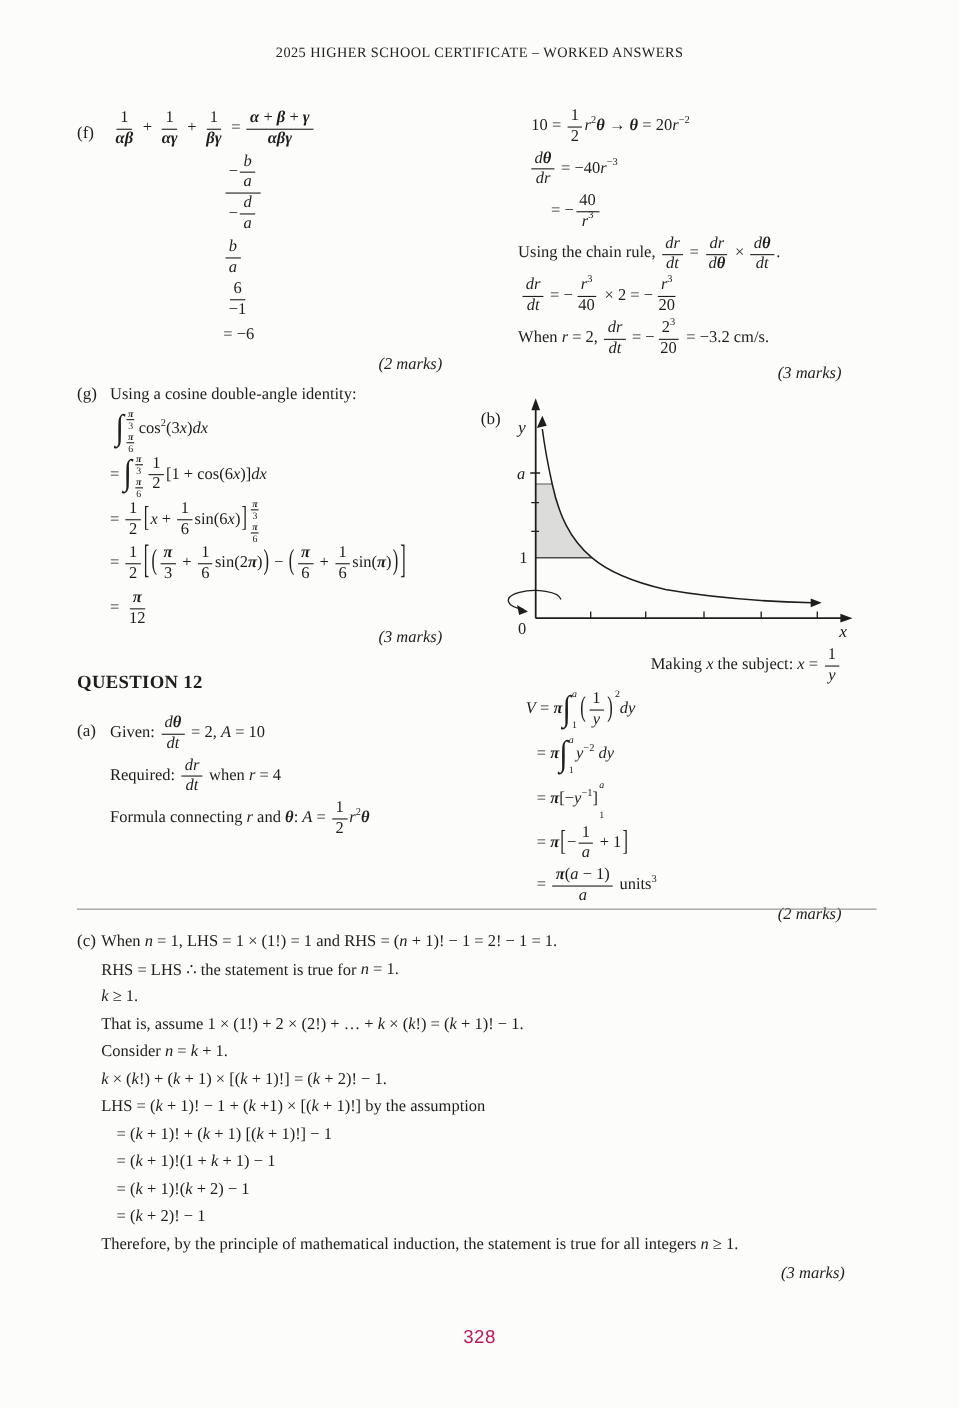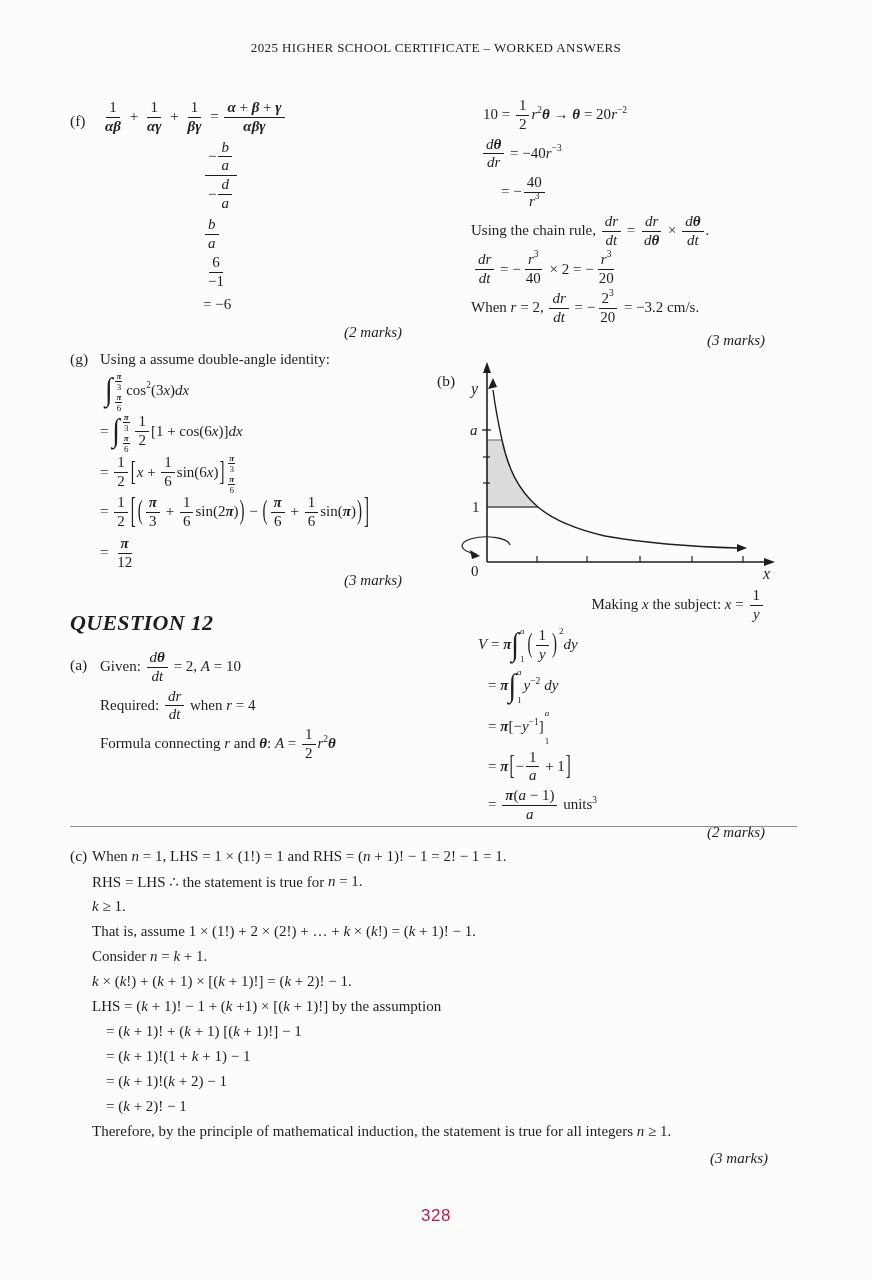--- a/index.html
+++ b/index.html
@@ -35,21 +35,21 @@
   .ilims,.ev{
     display:inline-flex;flex-direction:column;justify-content:space-between;align-items:flex-start;
     height:38px;font-size:9px;margin-left:1px;
   }
   .ilims .num,.ev .num{padding:0 1px;}
   .ilims .frac,.ev .frac{margin:0;}
   .bigd{display:inline-block;transform:scaleY(1.75);margin:0 1px;}
   .Bigd{display:inline-block;transform:scaleY(2.4);margin:0 1px;}
   .marks{position:absolute;right:0;top:50%;transform:translateY(-50%);font-style:italic;margin-top:27px;}
   .marksline{text-align:right;font-style:italic;margin-top:6px;white-space:pre;}
-  #q12-heading{font-size:22px;font-weight:bold;letter-spacing:0.3px;font-style:italic;}
+  #q12-heading{font-size:17px;font-weight:bold;letter-spacing:0.3px;}
   #divider{position:absolute;left:70px;top:826px;width:727px;height:1px;background:#8d8d8d;}
   .cline{display:flex;align-items:center;flex-wrap:nowrap;height:25px;white-space:pre;padding-left:22px;}
   .cline.indent{padding-left:36px;}
   #footer-page{
     position:absolute;top:1206px;left:0;width:872px;text-align:center;
     font-family:"Liberation Sans", sans-serif;font-size:17px;color:#be185d;letter-spacing:0.5px;
   }
   svg text{font-family:"Liberation Serif", serif;fill:#1e1e1e;}
   .svg-var{font-style:italic;}
 </style>
@@ -67,21 +67,21 @@
     <div class="mline" style="padding-left:103px;"><span class="frac"><span class="num"><span class="mt">6</span></span><span class="den"><span class="mt">−1</span></span></span></div>
     <div class="mline" style="padding-left:103px;min-height:24px;">
       <span class="marks">(2 marks)</span>
     <span class="mt">= −6</span></div>
   </div>
 </div>
 
 <div class="section" id="sec-g" style="left:70px;top:349px;width:332px;">
   <span class="part-label" style="top:1px;">(g)</span>
   <div class="content">
-    <div class="tline">Using a assume double-angle identity:</div>
+    <div class="tline">Using a cosine double-angle identity:</div>
     <div class="mline" style="padding-left:5px;"><span class="iw"><span class="isign">∫</span><span class="ilims"><span class="lt"><span class="frac"><span class="num"><span class="mg">π</span></span><span class="den"><span class="mt">3</span></span></span></span><span class="lb"><span class="frac"><span class="num"><span class="mg">π</span></span><span class="den"><span class="mt">6</span></span></span></span></span></span><span class="mt">cos</span><span class="msup"><span class="mt">2</span></span><span class="mt">(3</span><span class="mi">x</span><span class="mt">)</span><span class="mi">dx</span></div>
     <div class="mline"><span class="mt">= </span><span class="iw"><span class="isign">∫</span><span class="ilims"><span class="lt"><span class="frac"><span class="num"><span class="mg">π</span></span><span class="den"><span class="mt">3</span></span></span></span><span class="lb"><span class="frac"><span class="num"><span class="mg">π</span></span><span class="den"><span class="mt">6</span></span></span></span></span></span><span class="frac"><span class="num"><span class="mt">1</span></span><span class="den"><span class="mt">2</span></span></span><span class="mt">[1 + cos(6</span><span class="mi">x</span><span class="mt">)]</span><span class="mi">dx</span></div>
     <div class="mline"><span class="mt">= </span><span class="frac"><span class="num"><span class="mt">1</span></span><span class="den"><span class="mt">2</span></span></span><span class="bigd">[</span><span class="mi">x</span><span class="mt"> + </span><span class="frac"><span class="num"><span class="mt">1</span></span><span class="den"><span class="mt">6</span></span></span><span class="mt">sin(6</span><span class="mi">x</span><span class="mt">)</span><span class="bigd">]</span><span class="ev"><span class="lt"><span class="frac"><span class="num"><span class="mg">π</span></span><span class="den"><span class="mt">3</span></span></span></span><span class="lb"><span class="frac"><span class="num"><span class="mg">π</span></span><span class="den"><span class="mt">6</span></span></span></span></span></div>
     <div class="mline"><span class="mt">= </span><span class="frac"><span class="num"><span class="mt">1</span></span><span class="den"><span class="mt">2</span></span></span><span class="Bigd">[</span><span class="bigd">(</span><span class="frac"><span class="num"><span class="mg">π</span></span><span class="den"><span class="mt">3</span></span></span><span class="mt"> + </span><span class="frac"><span class="num"><span class="mt">1</span></span><span class="den"><span class="mt">6</span></span></span><span class="mt">sin(2</span><span class="mg">π</span><span class="mt">)</span><span class="bigd">)</span><span class="mt"> − </span><span class="bigd">(</span><span class="frac"><span class="num"><span class="mg">π</span></span><span class="den"><span class="mt">6</span></span></span><span class="mt"> + </span><span class="frac"><span class="num"><span class="mt">1</span></span><span class="den"><span class="mt">6</span></span></span><span class="mt">sin(</span><span class="mg">π</span><span class="mt">)</span><span class="bigd">)</span><span class="Bigd">]</span></div>
     <div class="mline" style="min-height:40px;">
       <span class="marks">(3 marks)</span>
     <span class="mt">= </span><span class="frac"><span class="num"><span class="mg">π</span></span><span class="den"><span class="mt">12</span></span></span></div>
   </div>
 </div>
 

